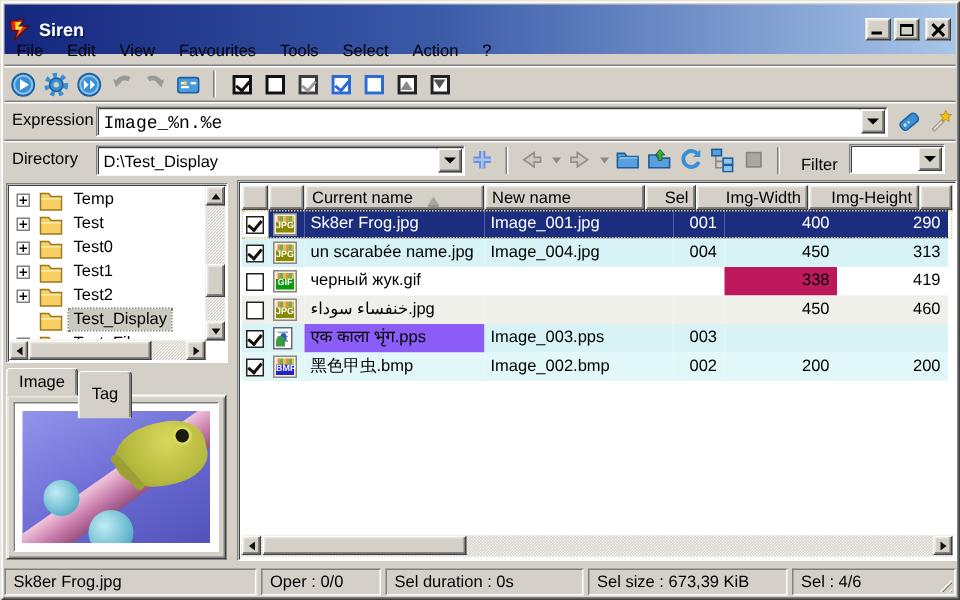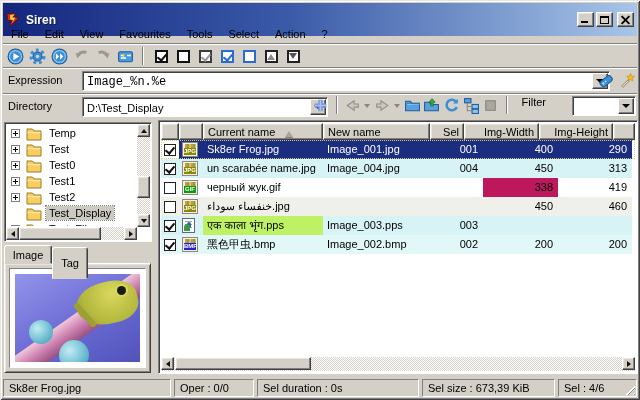--- a/index.html
+++ b/index.html
@@ -41,31 +41,31 @@
   .tb-chk.checked::after{content:"";position:absolute;left:2px;top:0px;width:4px;height:7px;
     border:solid #111;border-width:0 2px 2px 0;transform:rotate(40deg);}
   .tb-chk.gray{border-color:#3c3c3c;} .tb-chk.gray.checked::after{border-color:#9a9a9a;}
   .tb-chk.blue{border-color:#2b6cd4;} .tb-chk.blue.checked::after{border-color:#2b6cd4;}
   .tb-tri{width:13px;height:13px;border:2px solid #222;background:#fff;display:flex;align-items:center;justify-content:center;}
   .tri-up{width:0;height:0;border:4px solid transparent;border-bottom:6px solid #8a8a8a;margin-top:-3px;}
   .tri-down{width:0;height:0;border:4px solid transparent;border-top:6px solid #555;margin-bottom:-3px;}
   
   .rowbar-label{position:absolute;left:8px;}
   .field{position:absolute;background:#fff;border:1px solid;border-color:#808080 #fff #fff #808080;
-    box-shadow:inset 1px 1px 0 #404040;display:flex;align-items:stretch;margin-left:18px;}
+    box-shadow:inset 1px 1px 0 #404040;display:flex;align-items:stretch;}
   .field input{flex:1;border:none;outline:none;margin:1px 0 0 1px;padding:0 3px;font-size:11px;
     font-family:"Liberation Sans",sans-serif;background:#fff;min-width:0;}
   .field input.mono{font-family:"Liberation Mono","DejaVu Sans Mono",monospace;font-size:12px;}
   .combo-arrow{width:16px;margin:1px;background:#d4d0c8;border:1px solid;
     border-color:#fff #404040 #404040 #fff;box-shadow:inset -1px -1px 0 #808080;
     display:flex;align-items:center;justify-content:center;}
   .combo-arrow i{width:0;height:0;border:4px solid transparent;border-top:4px solid #000;margin-top:4px;}
   .mini-icon-btn{position:absolute;width:18px;height:18px;background:transparent;border:none;padding:0;}
   .mini-icon-btn svg{width:18px;height:18px;}
-  .dirbar{position:absolute;left:312px;top:96px;right:4px;height:20px;display:flex;align-items:flex-start;gap:2px;}
+  .dirbar{position:absolute;left:312px;top:96px;right:4px;height:20px;display:flex;align-items:flex-end;gap:2px;}
   .dir-btn{width:19px;height:19px;border:none;background:transparent;padding:0;display:flex;align-items:center;justify-content:center;}
   .dir-btn svg{width:17px;height:17px;}
   .dir-caret{width:9px;height:19px;border:none;background:transparent;padding:0;display:flex;align-items:center;justify-content:center;}
   .dir-caret i{width:0;height:0;border:3px solid transparent;border-top:4px solid #8a8880;margin-top:3px;}
   .filter-label{margin:0 6px 0 8px;}
   
   .tree-box{position:absolute;left:4px;top:122px;width:148px;height:120px;background:#fff;
     border:1px solid;border-color:#808080 #fff #fff #808080;box-shadow:inset 1px 1px 0 #404040;}
   .tree-view{position:absolute;left:2px;top:2px;right:15px;bottom:15px;overflow:hidden;}
   .tree-row{height:16px;display:flex;align-items:center;white-space:nowrap;}
@@ -545,21 +545,21 @@
             <div class="cell num" style="width: 75px; background: rgb(240, 240, 234);">450</div>
             <div class="cell num" style="width: 74px; background: rgb(240, 240, 234);">460</div>
           </div>
           <div class="trow">
             <div class="cell c0" style="width: 18px; background: rgb(216, 243, 246);">
               <span class="chk checked"></span>
             </div>
             <div class="cell c1" style="width: 24px; background: rgb(216, 243, 246);">
               <span class="ficon-doc"></span>
             </div>
-            <div class="cell" style="width: 120px; background: #bef264;">एक काला भृंग.pps</div>
+            <div class="cell" style="width: 120px; background: #8b5cf6;">एक काला भृंग.pps</div>
             <div class="cell" style="width: 126px; background: rgb(216, 243, 246);">Image_003.pps</div>
             <div class="cell num" style="width: 34px; background: rgb(216, 243, 246);">003</div>
             <div class="cell num" style="width: 75px; background: rgb(216, 243, 246);"></div>
             <div class="cell num" style="width: 74px; background: rgb(216, 243, 246);"></div>
           </div>
           <div class="trow">
             <div class="cell c0" style="width: 18px; background: rgb(226, 247, 248);">
               <span class="chk checked"></span>
             </div>
             <div class="cell c1" style="width: 24px; background: rgb(226, 247, 248);">
@@ -583,18 +583,18 @@
       <div class="sb-thumb" style="left:14px;top:0;width:136px;height:13px"></div>
       <button class="sb-btn" style="right:0;top:0">
           <i class="arr right"></i>
         </button>
     </div>
   </div>
 
   <div class="statusbar" id="statusbar">
       <div class="status-seg" style="width: 168px;">Sk8er Frog.jpg</div>
       <div class="status-seg" style="width: 80px;">Oper : 0/0</div>
-      <div class="status-seg" style="width: 162px;">Sel duration : 0s</div>
+      <div class="status-seg" style="width: 132px;">Sel duration : 0s</div>
       <div class="status-seg" style="width: 133px;">Sel size : 673,39 KiB</div>
       <div class="status-seg" style="flex: 1 1 0%;">Sel : 4/6<span class="grip"></span></div>
     </div>
 
 </div>
 
 </body></html>

